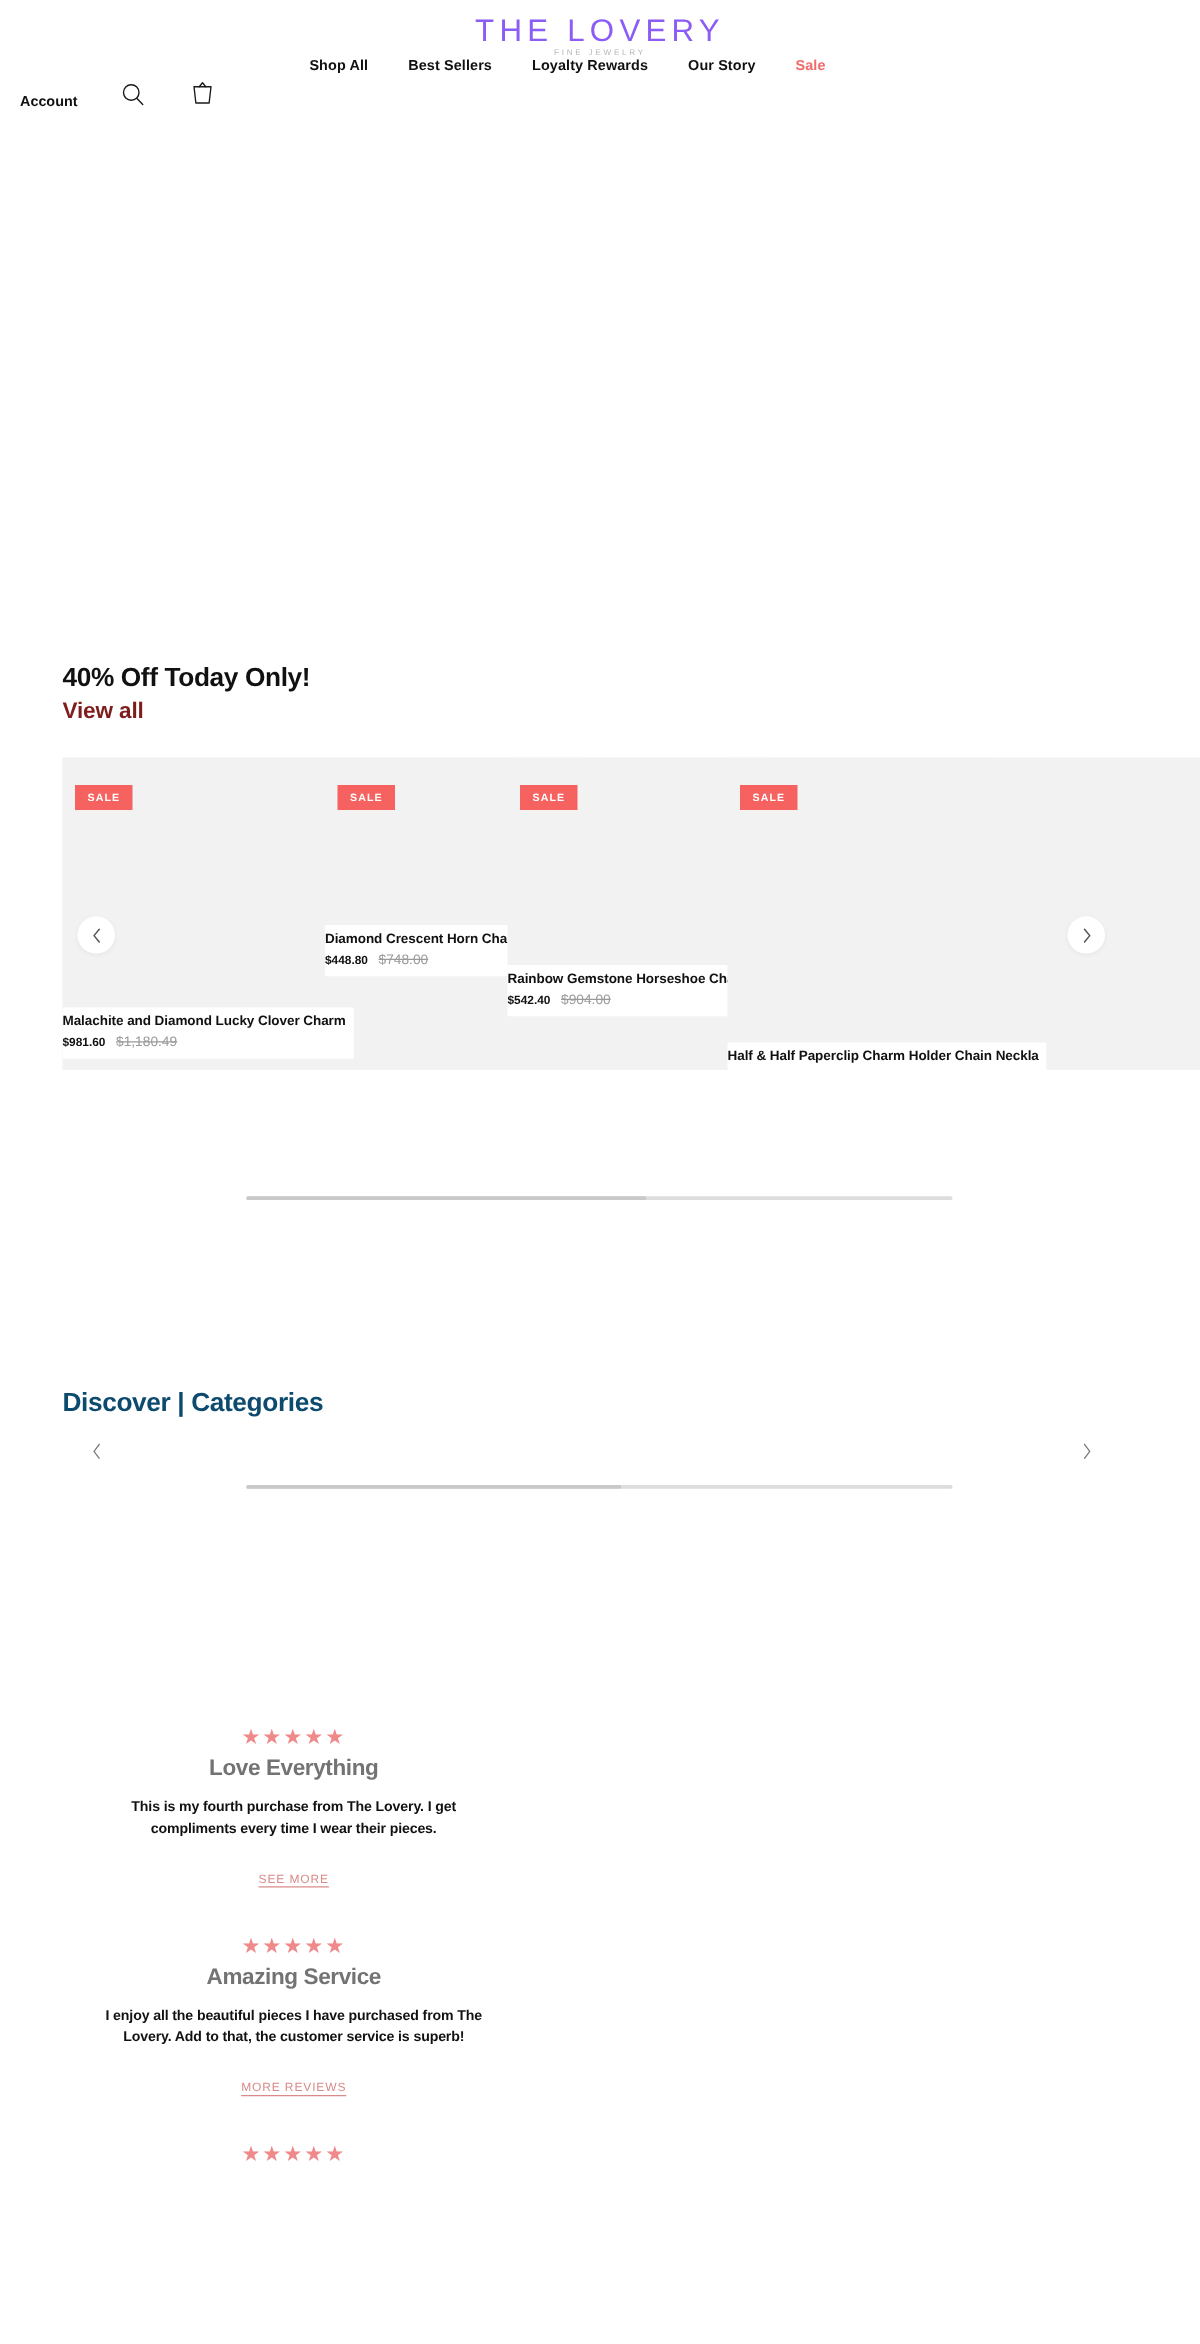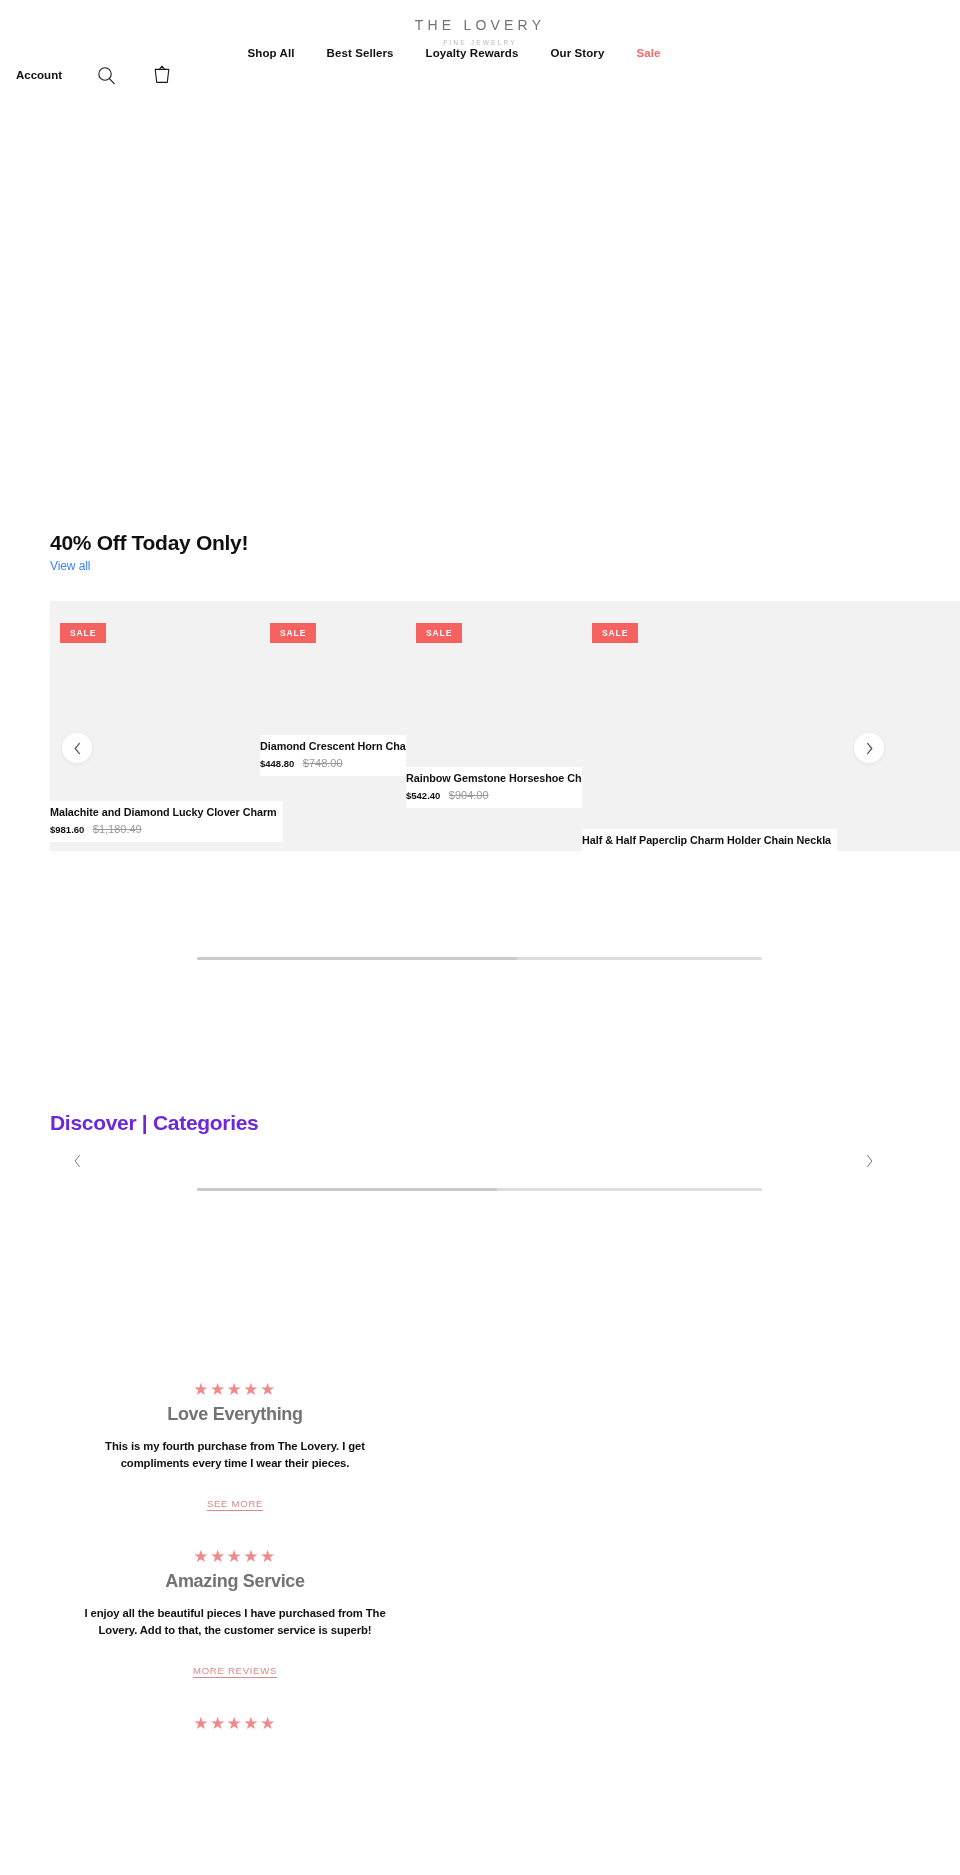--- a/index.html
+++ b/index.html
@@ -11,55 +11,55 @@
     font-family: "Liberation Sans", sans-serif;
     color: #111111;
     overflow: hidden;
   }
   .page { position: relative; width: 960px; height: 1875px; background: #fff; }
 
   
   .header { position: absolute; top: 0; left: 0; width: 960px; height: 120px; background: #fff; }
   .brand { position: absolute; top: 14px; left: 0; width: 960px; text-align: center; }
   .brand-name {
-    font-size: 14px; letter-spacing: 4.2px; font-weight: 300;
-    color: #737373; line-height: 22px; white-space: nowrap;
+    font-size: 25px; letter-spacing: 4.2px; font-weight: 300;
+    color: #8b5cf6; line-height: 22px; white-space: nowrap;
   }
   .brand-sub {
     font-size: 6.5px; letter-spacing: 2.2px; color: #b7b7b7;
     margin-top: 3px; font-weight: 400;
   }
   .mainnav {
     position: absolute; top: 47px; left: 0; width: 908px;
     display: flex; justify-content: center; align-items: center; gap: 32px;
   }
   .mainnav a {
     font-size: 11.5px; font-weight: 700; color: #111; text-decoration: none;
     letter-spacing: 0.1px; white-space: nowrap; cursor: pointer;
   }
   .mainnav a.sale-link { color: #f06b6b; font-weight: 700; }
 
-  .utilbar { position: absolute; top: 62px; left: 16px; display: flex; align-items: center; gap: 32px; }
+  .utilbar { position: absolute; top: 62px; left: 16px; display: flex; align-items: flex-end; gap: 32px; }
   .account-link { font-size: 11.5px; font-weight: 700; color: #111; text-decoration: none; cursor: pointer; }
   .icon-btn { width: 24px; height: 26px; display: flex; align-items: center; justify-content: center; cursor: pointer; background: none; border: none; }
   .icon-btn svg { display: block; }
 
   
   .hero { position: absolute; top: 120px; left: 0; width: 960px; height: 410px; background: #ffffff; }
 
   
   .sale-section { position: absolute; top: 530px; left: 0; width: 770px; }
   .section-head { padding-left: 50px; }
   .section-title {
     font-size: 21px; font-weight: 700; letter-spacing: -0.3px;
     line-height: 26px; color: #111;
   }
   .view-all {
     display: inline-block; margin-top: 2px;
-    font-size: 12px; font-weight: 400; color: #3b82f6;
+    font-size: 18px; font-weight: 700; color: #7f1d1d;
     text-decoration: none; cursor: pointer; letter-spacing: -0.1px;
   }
 
   .carousel-wrap { position: relative; margin-top: 27px; height: 320px; }
   .carousel-track {
     position: absolute; top: 0; left: 50px; width: 910px; height: 250px;
     background: #f2f2f2; overflow: hidden;
   }
   .prod-card { position: absolute; top: 0; width: 210px; }
   .prod-media { position: relative; width: 210px; background: #f2f2f2; }
@@ -94,21 +94,21 @@
 
   .scroll-track {
     position: absolute; height: 3px; background: #dddddd; border-radius: 2px;
   }
   .scroll-thumb { position: absolute; height: 3px; background: #c9c9c9; border-radius: 2px; }
 
   
   .cat-section { position: absolute; top: 1110px; left: 0; width: 960px; }
   .cat-title {
     padding-left: 50px; font-size: 21px; font-weight: 700;
-    letter-spacing: -0.3px; color: #6d28d9; line-height: 26px;
+    letter-spacing: -0.3px; color: #0c4a6e; line-height: 26px;
   }
   .cat-arrow-left  { position: absolute; top: 1148px; left: 64px; }
   .cat-arrow-right { position: absolute; top: 1148px; left: 856px; }
   .cat-arrow-plain {
     background: none; border: none; cursor: pointer; padding: 0;
     width: 26px; height: 26px; display: flex; align-items: center; justify-content: center;
   }
 
   
   .reviews { position: absolute; top: 1380px; left: 0; width: 470px; }

